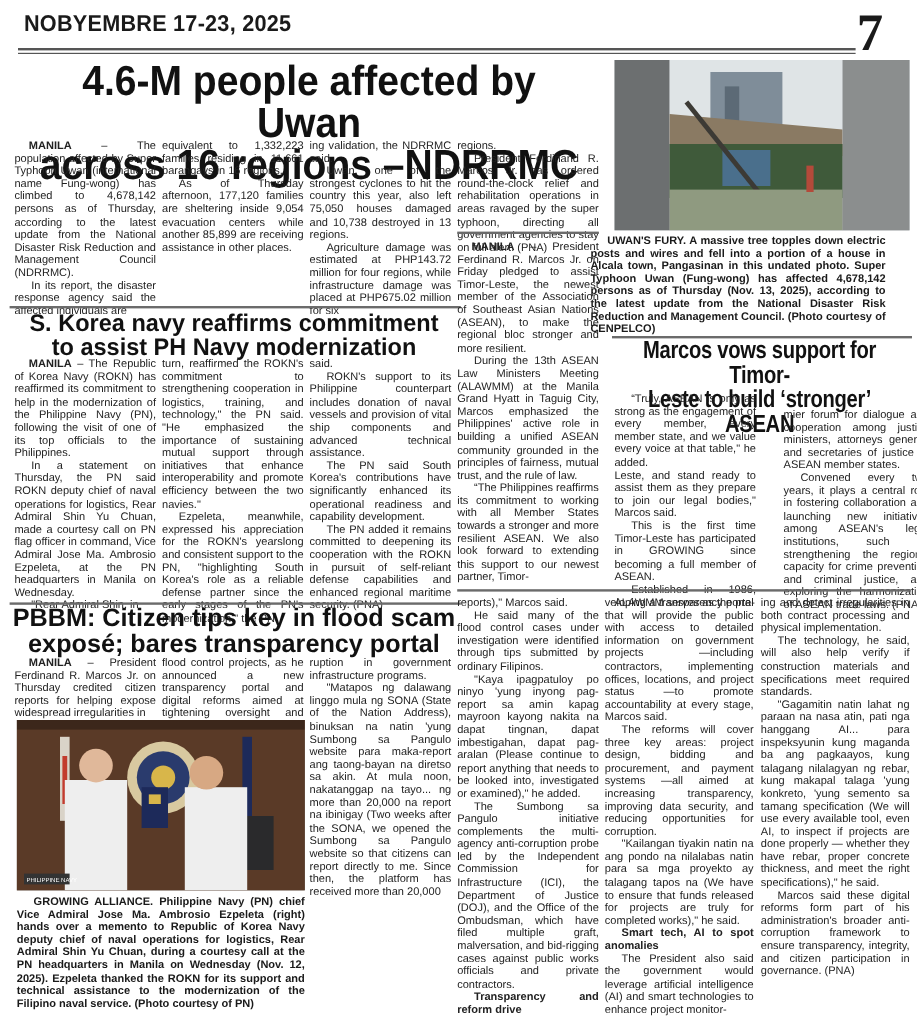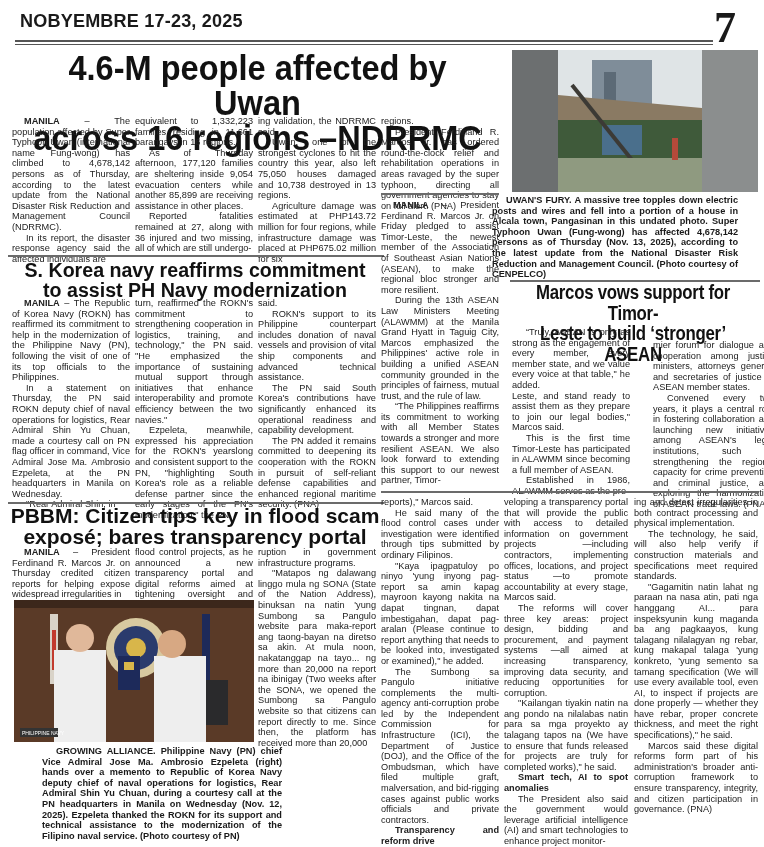--- a/index.html
+++ b/index.html
@@ -37,21 +37,20 @@
   <div>across 16 regions –NDRRMC</div>
 </div>
 
 <div class="abs col" style="left:12px; top:116px; width:118px;">
   <p class="lead"><span class="dateline">MANILA</span><span> – The population affected by Super Typhoon Uwan (international name Fung-wong) has climbed to 4,678,142 persons as of Thursday, according to the latest update from the National Disaster Risk Reduction and Management Council (NDRRMC).</span></p>
   <p>In its report, the disaster response agency said the affected individuals are</p>
 </div>
 <div class="abs col" style="left:135px; top:116px; width:118px;">
   <p style="text-indent:0">equivalent to 1,332,223 families residing in 11,661 barangays in 16 regions.</p>
   <p>As of Thursday afternoon, 177,120 families are sheltering inside 9,054 evacuation centers while another 85,899 are receiving assistance in other places.</p>
-  <p>Reported fatalities remained at 27, along with 36 injured and two missing, all of which are still undergo-</p>
 </div>
 <div class="abs col" style="left:258px; top:116px; width:118px;">
   <p style="text-indent:0">ing validation, the NDRRMC said.</p>
   <p>Uwan, one of the strongest cyclones to hit the country this year, also left 75,050 houses damaged and 10,738 destroyed in 13 regions.</p>
   <p>Agriculture damage was estimated at PHP143.72 million for four regions, while infrastructure damage was placed at PHP675.02 million for six</p>
 </div>
 <div class="abs col" style="left:381px; top:116px; width:118px;">
   <p style="text-indent:0">regions.</p>
   <p>President Ferdinand R. Marcos Jr. has ordered round-the-clock relief and rehabilitation operations in areas ravaged by the super typhoon, directing all government agencies to stay on full alert. (PNA)</p>
 </div>
@@ -106,21 +105,21 @@
   <p>During the 13th ASEAN Law Ministers Meeting (ALAWMM) at the Manila Grand Hyatt in Taguig City, Marcos emphasized the Philippines' active role in building a unified ASEAN community grounded in the principles of fairness, mutual trust, and the rule of law.</p>
   <p>“The Philippines reaffirms its commitment to working with all Member States towards a stronger and more resilient ASEAN. We also look forward to extending this support to our newest partner, Timor-</p>
 </div>
 <div class="abs headline h-timor">
   <div>Marcos vows support for Timor-</div>
   <div>Leste to build ‘stronger’ ASEAN</div>
 </div>
 <div class="abs col" style="left:512px; top:327px; width:118px;">
   <p>“Truly, ASEAN is only as strong as the engagement of every member, every member state, and we value every voice at that table," he added.</p>
   <p style="text-indent:0">Leste, and stand ready to assist them as they prepare to join our legal bodies," Marcos said.</p>
-  <p>This is the first time Timor-Leste has participated in ALAWMM since becoming a full member of ASEAN.</p>
+  <p>This is the first time Timor-Leste has participated in GROWING since becoming a full member of ASEAN.</p>
   <p>Established in 1986, ALAWMM serves as the pre-</p>
 </div>
 <div class="abs col" style="left:637px; top:340px; width:121px;margin-left:16px;">
   <p style="text-indent:0">mier forum for dialogue and cooperation among justice ministers, attorneys general, and secretaries of justice of ASEAN member states.</p>
   <p>Convened every two years, it plays a central role in fostering collaboration and launching new initiatives among ASEAN's legal institutions, such as strengthening the region's capacity for crime prevention and criminal justice, and exploring the harmonization of ASEAN trade laws. (PNA)</p>
 </div>
 
 <div class="abs rule" style="left:8px; top:502px; width:376px; height:2px;"></div>
 <div class="abs rule" style="left:381px; top:491px; width:378px; height:2px;"></div>
 
@@ -155,21 +154,21 @@
     <rect x="40" y="50" width="52" height="92" fill="#eeeeee"></rect>
     <circle cx="66" cy="38" r="14" fill="#e0b89a"></circle>
     <rect x="140" y="56" width="52" height="86" fill="#eeeeee"></rect>
     <circle cx="158" cy="44" r="14" fill="#d7a883"></circle>
     <rect x="104" y="56" width="22" height="34" fill="#1d2a5a"></rect>
     <rect x="110" y="62" width="10" height="8" fill="#d8b64a"></rect>
     <rect x="6" y="128" width="38" height="9" fill="#333"></rect>
     <text x="8" y="135" font-size="5" fill="#fff" font-family="Liberation Sans, sans-serif">PHILIPPINE NAVY</text>
   </svg>
 </div>
-<div class="abs caption" style="left:14px; top:746px; width:240px;margin-left:28px;">
+<div class="abs caption" style="left:14px; top:746px; width:240px;">
   <span class="indent"></span><span>GROWING ALLIANCE. Philippine Navy (PN) chief Vice Admiral Jose Ma. Ambrosio Ezpeleta (right) hands over a memento to Republic of Korea Navy deputy chief of naval operations for logistics, Rear Admiral Shin Yu Chuan, during a courtesy call at the PN headquarters in Manila on Wednesday (Nov. 12, 2025). Ezpeleta thanked the ROKN for its support and technical assistance to the modernization of the Filipino naval service. (Photo courtesy of PN)</span>
 </div>
 
 <div class="abs col" style="left:381px; top:497px; width:118px;">
   <p style="text-indent:0">reports)," Marcos said.</p>
   <p>He said many of the flood control cases under investigation were identified through tips submitted by ordinary Filipinos.</p>
   <p>"Kaya ipagpatuloy po ninyo 'yung inyong pag-report sa amin kapag mayroon kayong nakita na dapat tingnan, dapat imbestigahan, dapat pag-aralan (Please continue to report anything that needs to be looked into, investigated or examined)," he added.</p>
   <p>The Sumbong sa Pangulo initiative complements the multi-agency anti-corruption probe led by the Independent Commission for Infrastructure (ICI), the Department of Justice (DOJ), and the Office of the Ombudsman, which have filed multiple graft, malversation, and bid-rigging cases against public works officials and private contractors.</p>
   <p class="subhead">Transparency and reform drive</p>
   <p>The government is de-</p>

